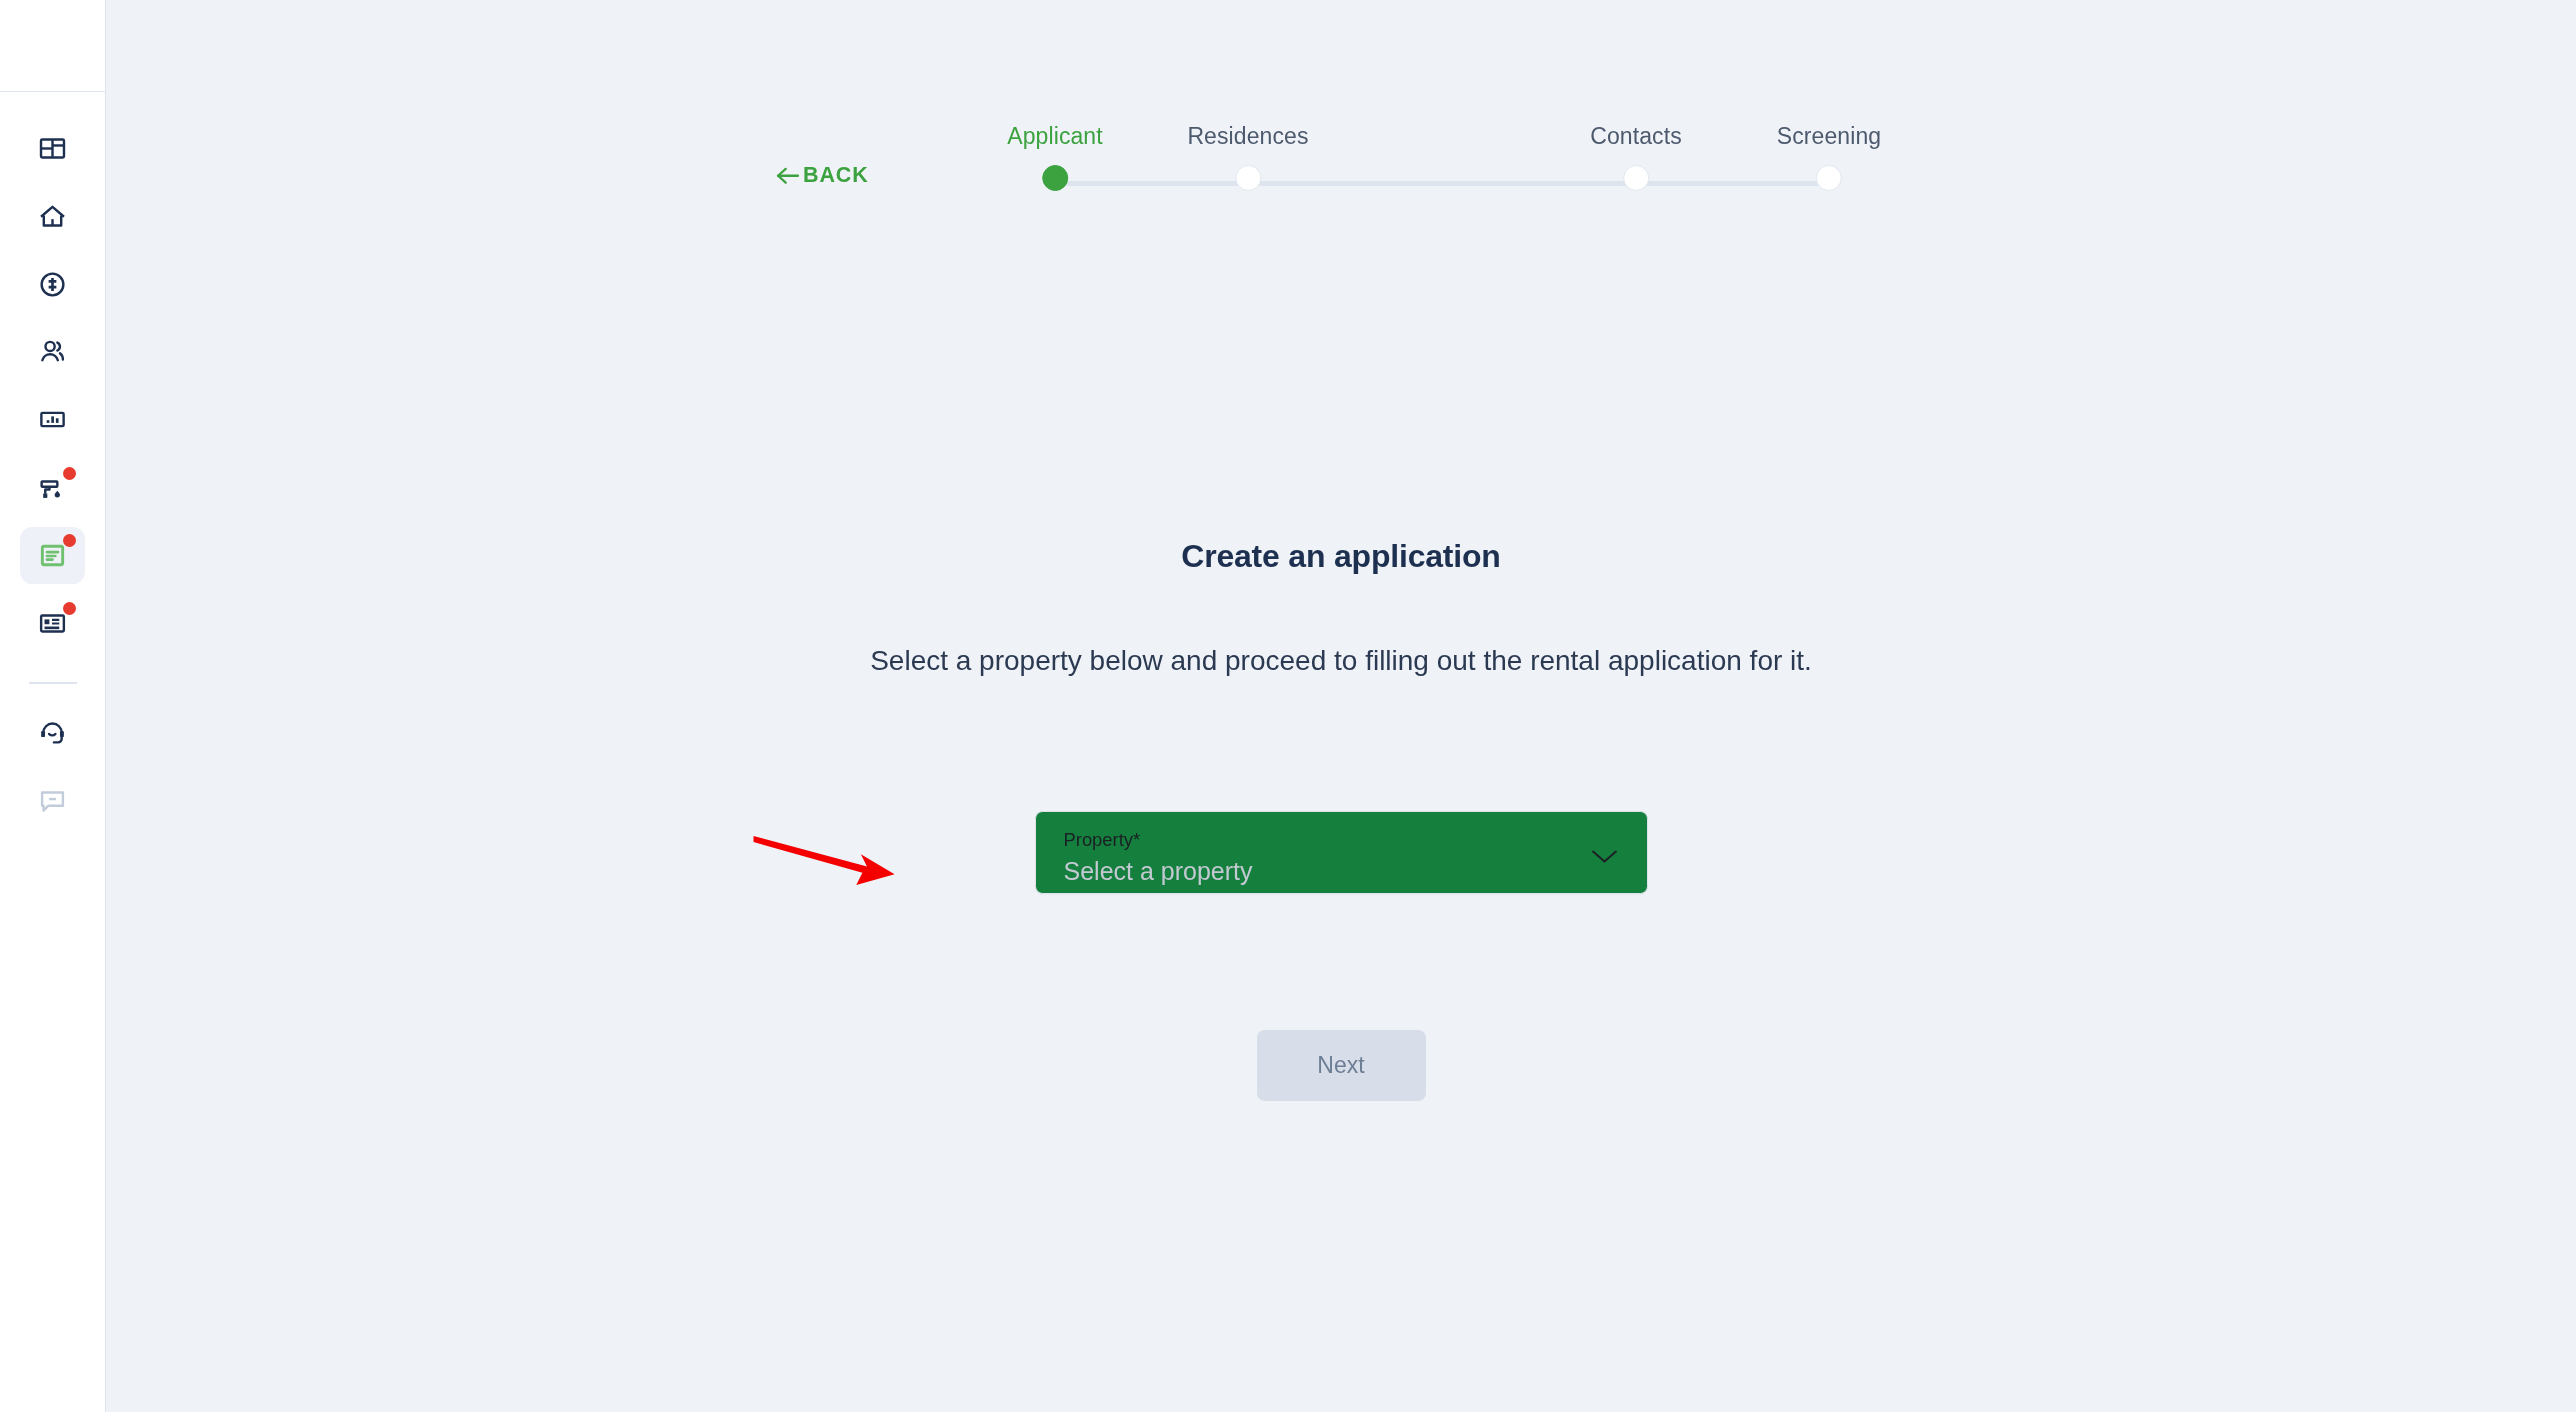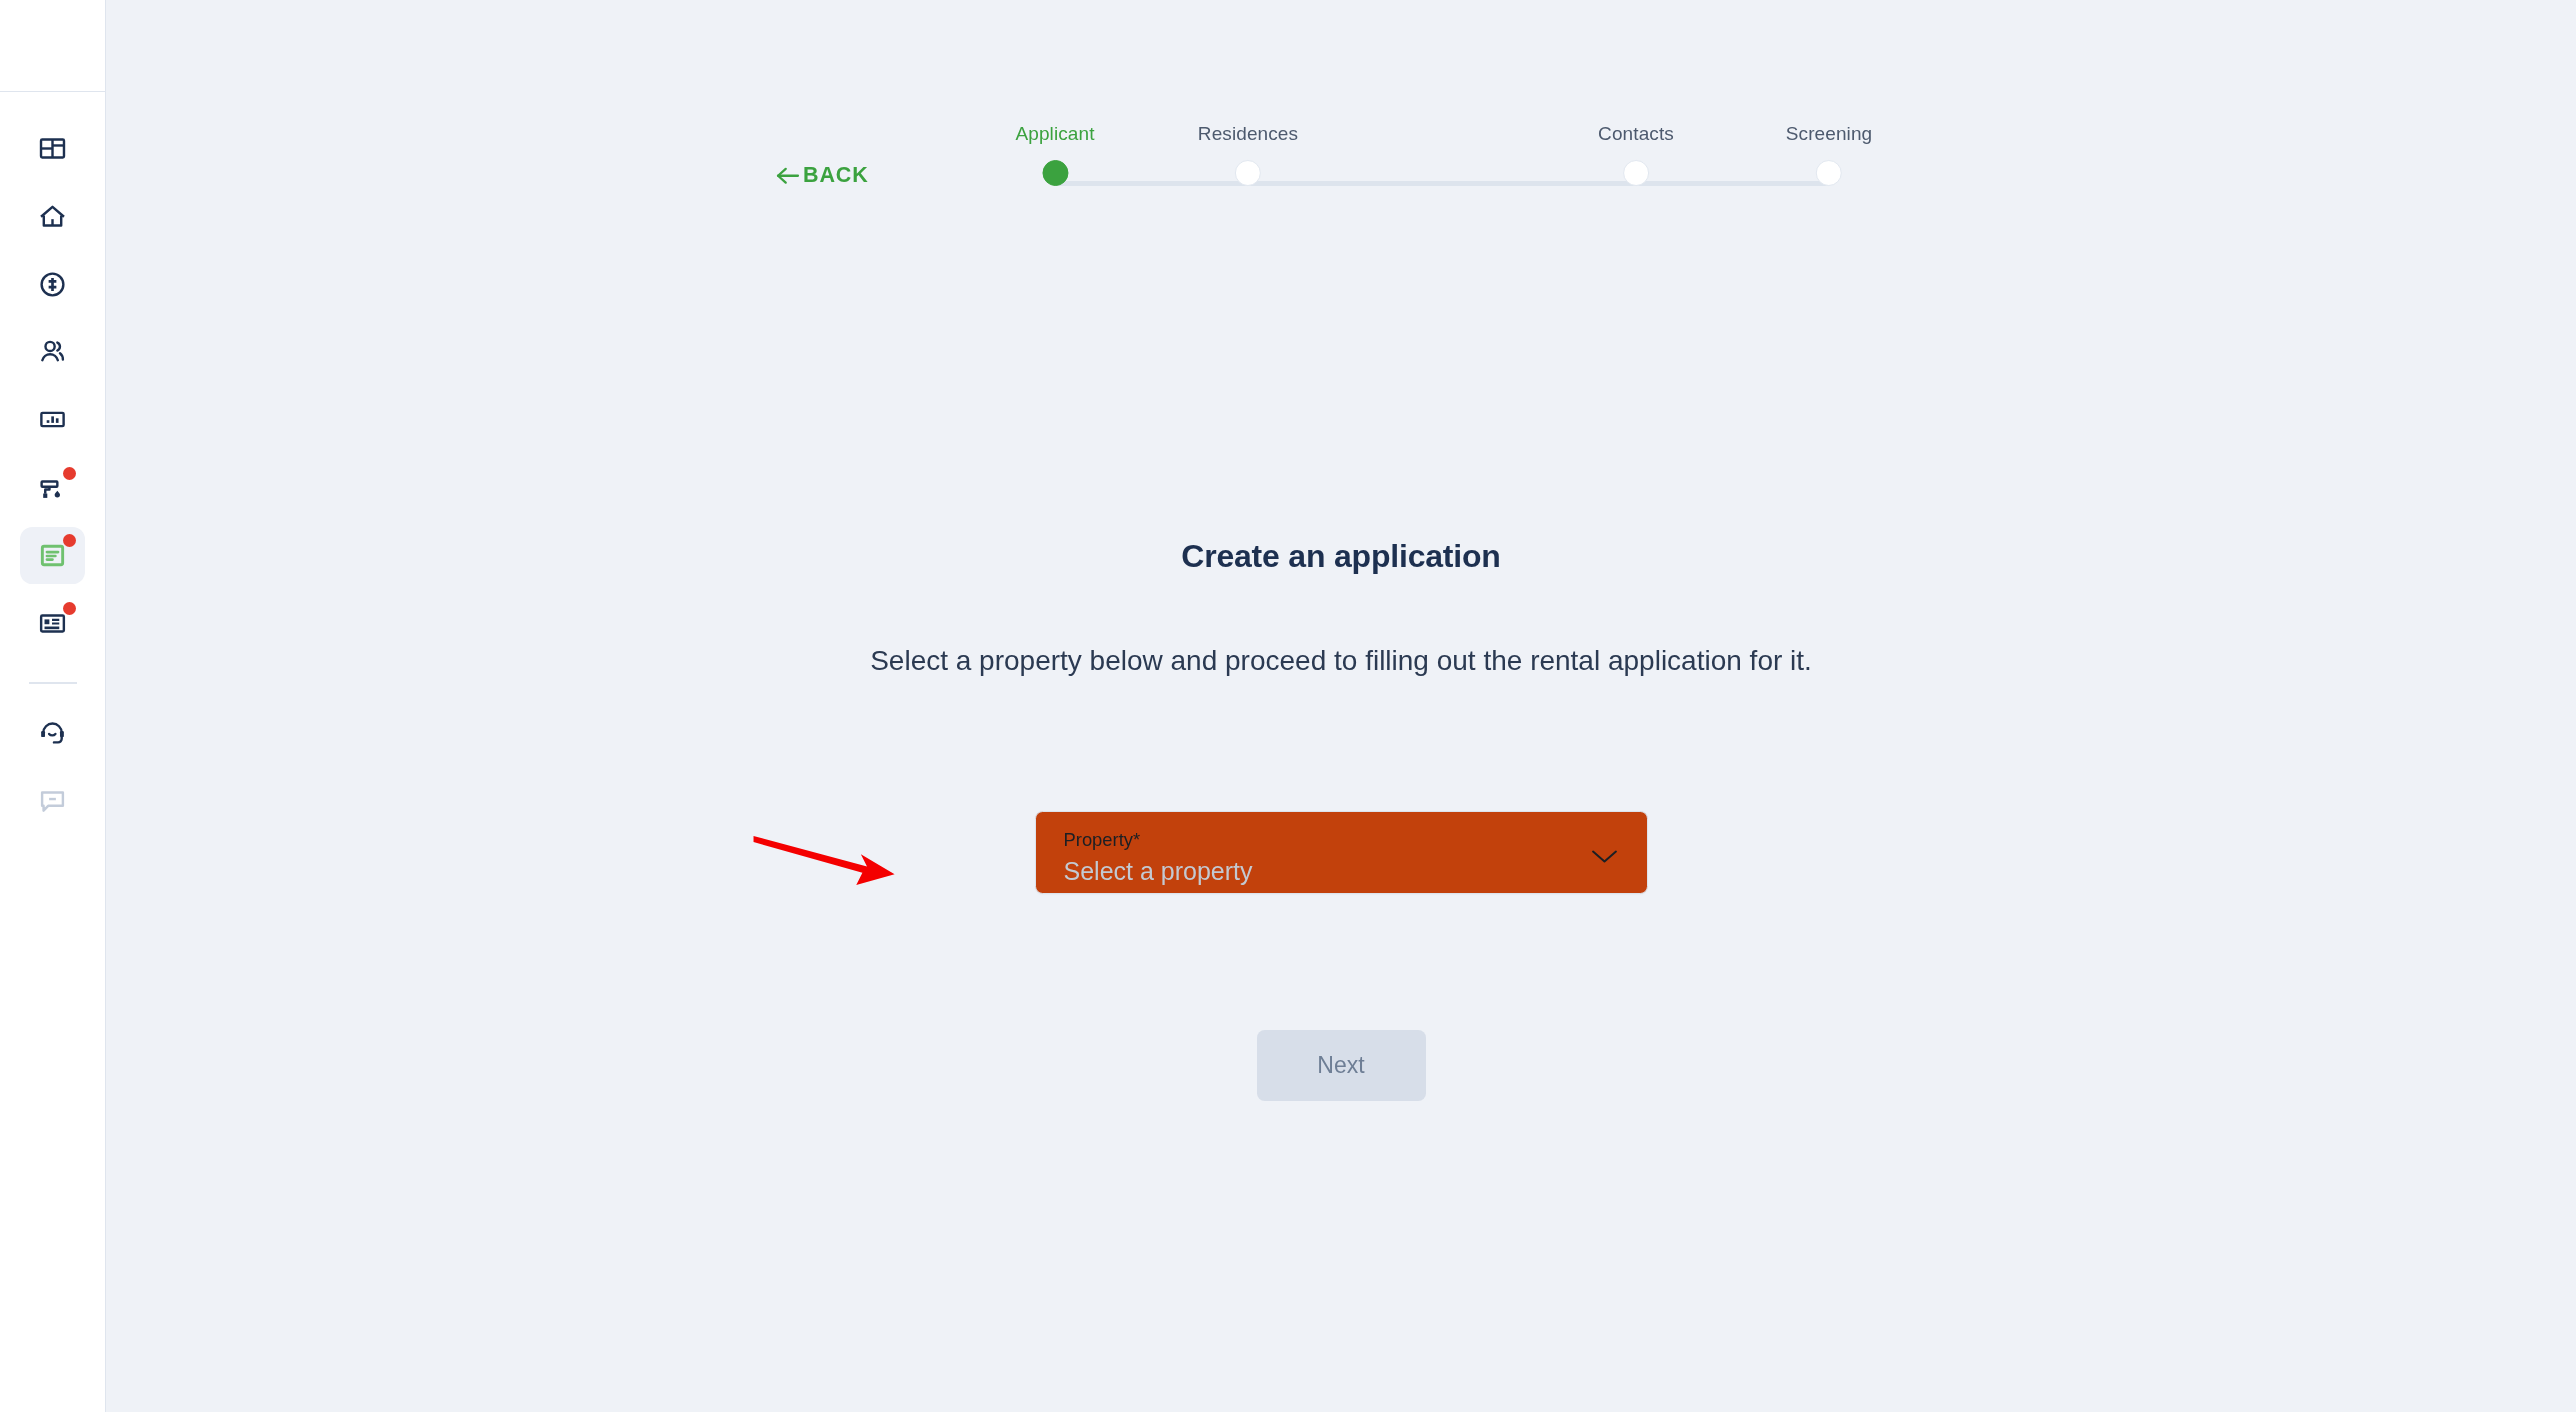--- a/index.html
+++ b/index.html
@@ -113,21 +113,21 @@
   .step {
     position: absolute;
     top: 0;
     transform: translateX(-50%);
     display: flex;
     flex-direction: column;
     align-items: center;
     cursor: pointer;
   }
   .step-label {
-    font-size: 19px;
+    font-size: 23px;
     color: #4d5a6e;
     white-space: nowrap;
     margin-bottom: 15px;
     letter-spacing: 0.1px;
   }
   .step.current .step-label { color: #3ba23f; }
   .step-dot {
     width: 26px;
     height: 26px;
     border-radius: 50%;
@@ -171,21 +171,21 @@
     position: relative;
     margin-top: 90px;
     width: 961px;
     display: flex;
     justify-content: center;
   }
   #property-select {
     position: relative;
     width: 613px;
     height: 83px;
-    background: #c2410c;
+    background: #15803d;
     border: 0.8px solid #dde3ec;
     border-radius: 7.7px;
     cursor: pointer;
     box-shadow: 0 0.8px 1.5px rgba(29,48,80,0.03);
   }
   #property-label {
     position: absolute;
     left: 28px;
     top: 17px;
     font-size: 18.4px;

